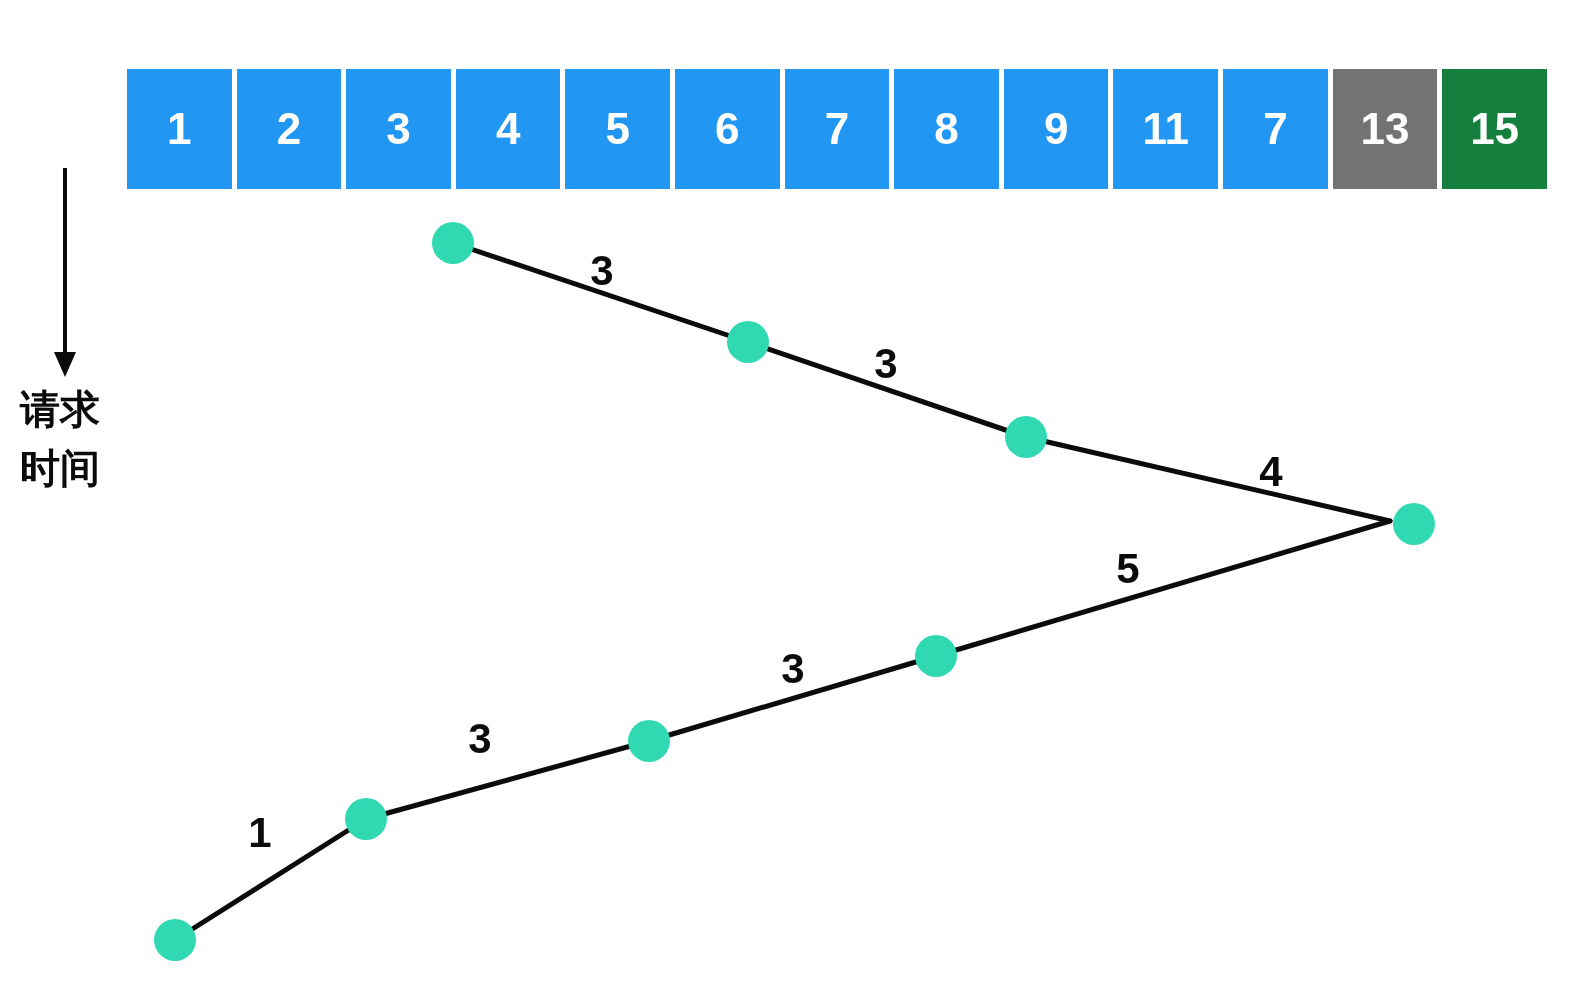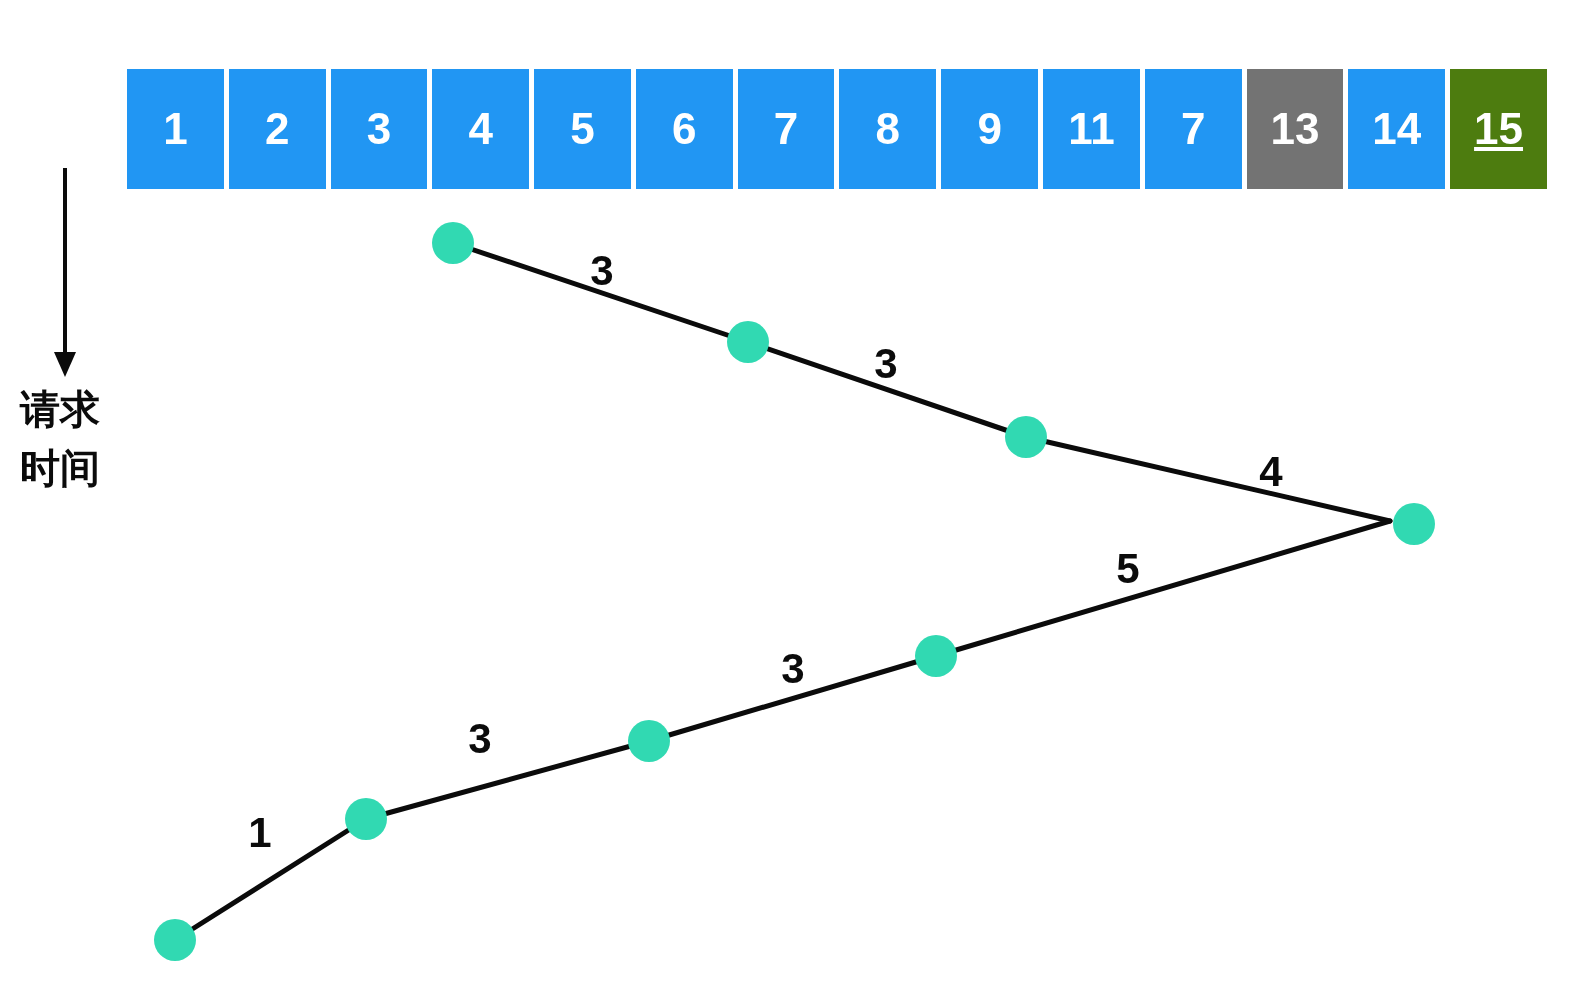--- a/index.html
+++ b/index.html
@@ -60,22 +60,21 @@
       <div class="cell" style="background: rgb(33, 150, 243); color: rgb(255, 255, 255);">3</div>
       <div class="cell" style="background: rgb(33, 150, 243); color: rgb(255, 255, 255);">4</div>
       <div class="cell" style="background: rgb(33, 150, 243); color: rgb(255, 255, 255);">5</div>
       <div class="cell" style="background: rgb(33, 150, 243); color: rgb(255, 255, 255);">6</div>
       <div class="cell" style="background: rgb(33, 150, 243); color: rgb(255, 255, 255);">7</div>
       <div class="cell" style="background: rgb(33, 150, 243); color: rgb(255, 255, 255);">8</div>
       <div class="cell" style="background: rgb(33, 150, 243); color: rgb(255, 255, 255);">9</div>
       <div class="cell" style="background: rgb(33, 150, 243); color: rgb(255, 255, 255);">11</div>
       <div class="cell" style="background: rgb(33, 150, 243); color: rgb(255, 255, 255);">7</div>
       <div class="cell" style="background: #737373; color: rgb(255, 255, 255);">13</div>
-      <div class="cell" style="background: rgb(33, 150, 243); color: rgb(255, 255, 255);">14</div>
-      <div class="cell" style="background: #4d7c0f; color: rgb(255, 255, 255); text-decoration: underline;">15</div>
+      <div class="cell" style="background: #15803d; color: rgb(255, 255, 255);">15</div>
     </div>
 
   <div class="axis-label">
     <div>请求</div>
     <div>时间</div>
   </div>
 
   <svg class="graph" id="graph-svg" width="1590" height="982" viewBox="0 0 1590 982">
       <line x1="65" y1="168" x2="65" y2="356" stroke="#0b0b0b" stroke-width="4"></line>
       <polygon points="54,352 76,352 65,377" fill="#0b0b0b"></polygon>

